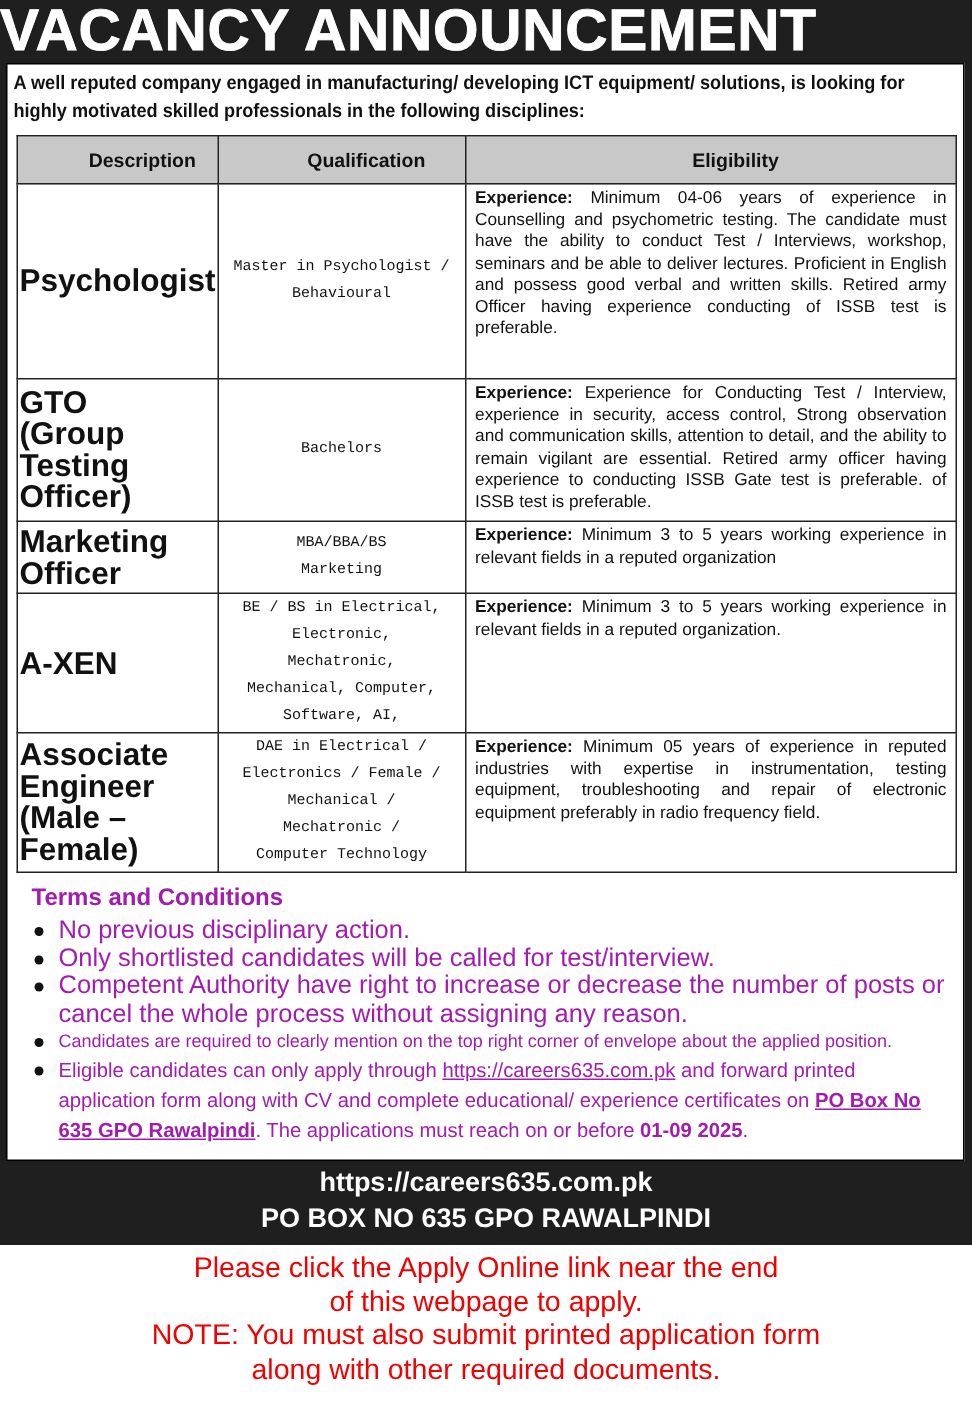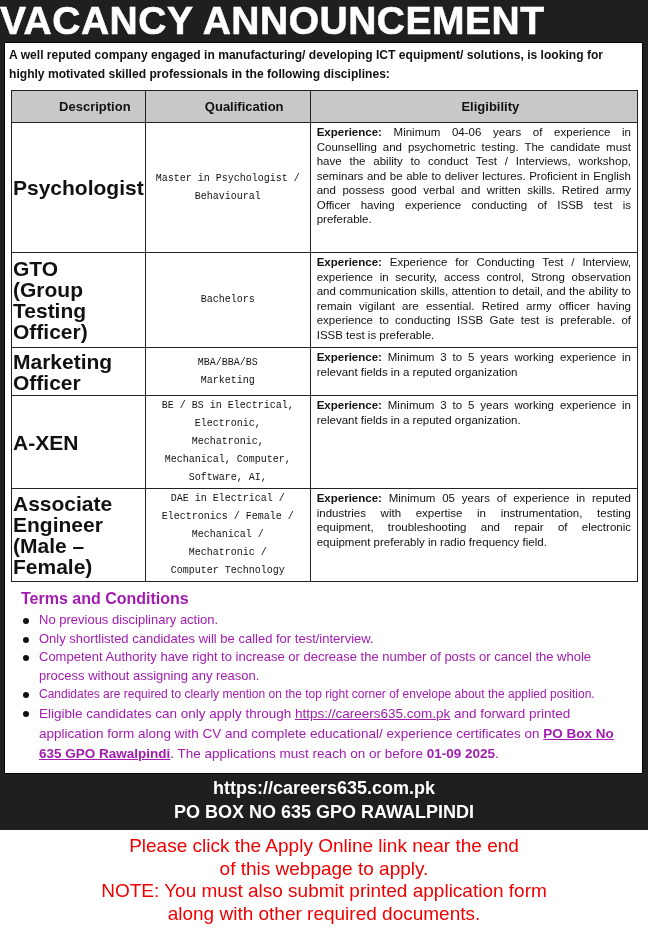--- a/index.html
+++ b/index.html
@@ -11,21 +11,21 @@
   table.jobs { position:absolute; left:6px; top:47px; width:627px; border-collapse:collapse; font-family:"DejaVu Sans", sans-serif; color:#111; }
   table.jobs td, table.jobs th { border:1.5px solid #222; vertical-align:middle; }
   table.jobs th { background:#c8c8c8; height:29px; font-size:13px; font-weight:bold; font-family:"Liberation Sans", sans-serif;padding-left:34px; }
   .c1 { width:115px; text-align:left; font-family:"Liberation Sans", sans-serif; font-weight:bold; font-size:21px; line-height:21px; }
   .c2 { width:162px; text-align:center; font-family:Liberation Mono, monospace; font-size:10px; line-height:18px; }
   .c3 { font-family:"Liberation Sans", sans-serif; font-size:11.5px; line-height:14.5px; text-align:justify; padding:2px 6px 2px 6px; vertical-align:top !important; }
   .c3 b { font-weight:bold; }
   .terms { position:absolute; left:16px; top:546px; width:615px; color:#a21caf; font-family:"Liberation Sans", sans-serif; }
   .terms h3 { margin:0; font-size:16px; line-height:20px; font-weight:bold; }
   .terms ul { margin:2px 0 0 0; padding:0; list-style:none; }
-  .terms li { position:relative; padding-left:18px; font-size:13px; line-height:18.5px; }
+  .terms li { position:relative; padding-left:18px; font-size:17px; line-height:18.5px; }
   .terms li .dot { position:absolute; left:2px; top:7px; width:6px; height:6px; border-radius:50%; background:#111; }
   .terms li.big { font-size:13.5px; line-height:20px; }
   .link { text-decoration:underline; }
   .bu { font-weight:bold; text-decoration:underline; }
   .footer { position:absolute; left:0; top:776px; width:648px; text-align:center; color:#fff; font-family:"Liberation Sans", sans-serif; font-weight:bold; font-size:18px; line-height:24px; }
   .note { position:absolute; left:0; top:835px; width:648px; text-align:center; color:#f00000; font-family:"Liberation Sans", sans-serif; font-size:19px; line-height:22.5px; }
 </style>
 </head>
 <body>
 

